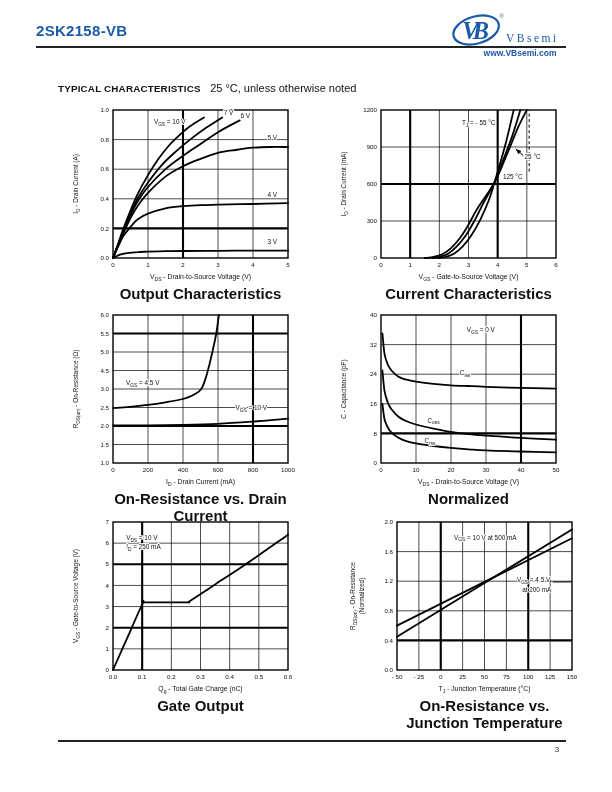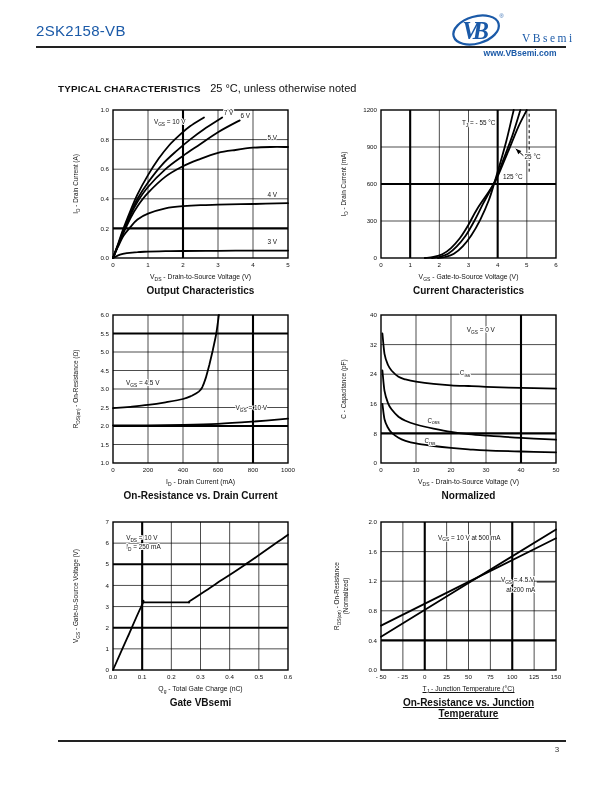--- a/index.html
+++ b/index.html
@@ -1,33 +1,33 @@
 <!DOCTYPE html>
 <html><head>
 <meta charset="utf-8">
 <style>
   html,body{margin:0;padding:0;background:#888;}
   .page{position:relative;width:612px;height:792px;background:#fff;margin:0 auto;
         font-family:"Liberation Sans","DejaVu Sans",sans-serif;color:#111;overflow:hidden;}
-  .part{position:absolute;left:36px;top:22px;font-size:15px;font-weight:normal;color:#1b5aa8;letter-spacing:.3px;}
+  .part{position:absolute;left:36px;top:22px;font-size:15px;font-weight:bold;color:#1b5aa8;letter-spacing:.3px;}
   .rule{position:absolute;left:36px;top:46px;width:530px;height:2px;background:#222;}
   .logo{position:absolute;left:450px;top:10px;width:118px;height:50px;}
   .logo .mono{position:absolute;left:0;top:0;}
-  .brand{position:absolute;left:72px;top:22px;font-family:"Liberation Serif","DejaVu Serif",serif;
+  .brand{position:absolute;left:56px;top:22px;font-family:"Liberation Serif","DejaVu Serif",serif;
          font-size:11.5px;letter-spacing:2.5px;color:#1b5aa8;}
   .brand-url{position:absolute;left:22px;top:38px;width:96px;text-align:center;
              font-size:8.5px;font-weight:bold;color:#1b5aa8;}
   .section-heading{position:absolute;left:58px;top:78px;}
   .sec-title{font-size:9.8px;font-weight:bold;letter-spacing:.2px;}
   .sec-sub{font-size:11px;margin-left:5px;}
   figure.chart{position:absolute;margin:0;width:252px;}
   figure.chart svg.plot-svg{display:block;}
   .xlabel{margin-left:55px;width:175px;text-align:center;font-size:6.8px;margin-top:1px;}
   .xlabel .sub{font-size:5px;vertical-align:-1.5px;}
-  .ctitle{margin-left:55px;width:175px;text-align:center;font-size:10px;font-weight:bold;margin-top:3px;}
+  .ctitle{margin-left:55px;width:175px;text-align:center;font-size:15px;font-weight:bold;margin-top:3px;}
   .tick{font:6.2px "Liberation Sans","DejaVu Sans",sans-serif;fill:#111;}
   .ann{font:6.4px "Liberation Sans","DejaVu Sans",sans-serif;fill:#111;
        paint-order:stroke;stroke:#fff;stroke-width:2px;stroke-linejoin:round;}
   .axl{font:6.4px "Liberation Sans","DejaVu Sans",sans-serif;fill:#111;}
   .foot-rule{position:absolute;left:58px;top:740px;width:508px;height:1.5px;background:#222;}
   .pageno{position:absolute;left:548px;top:745px;width:18px;text-align:center;font-size:8px;color:#333;}
 </style>
 </head>
 <body>
 
@@ -234,24 +234,24 @@
         <line x1="55" y1="31.142857142857153" x2="230" y2="31.142857142857153" stroke="#000" stroke-width="0.7"></line>
         <text x="51" y="33.342857142857156" text-anchor="end" class="tick">6</text>
         <text x="51" y="12.2" text-anchor="end" class="tick">7</text>
         <rect x="55" y="10" width="175" height="148" fill="none" stroke="#000" stroke-width="1.4"></rect>
         <path d="M55.0,158.0C57.4,152.5 64.6,136.3 69.6,125.2C74.5,114.1 81.7,97.2 84.8,91.4C87.8,85.6 80.5,90.5 87.7,90.3C94.9,90.2 120.5,90.6 127.9,90.3C135.4,90.1 127.4,91.6 132.3,88.7C137.2,85.7 148.1,78.3 157.1,72.4C166.1,66.5 174.1,61.6 186.3,53.3C198.4,45.1 222.7,27.8 230.0,22.7" fill="none" stroke="#000" stroke-width="1.8" stroke-linecap="round" stroke-linejoin="round"></path>
         <text x="68.125" y="27.97142857142856" text-anchor="start" class="ann"><tspan>V</tspan><tspan dy="1.6" font-size="75%">DS</tspan><tspan dy="-1.6" font-size="100%"> = 10 V</tspan></text>
         <text x="68.125" y="37.48571428571428" text-anchor="start" class="ann"><tspan>I</tspan><tspan dy="1.6" font-size="75%">D</tspan><tspan dy="-1.6" font-size="100%"> = 250 mA</tspan></text>
         <text text-anchor="middle" class="axl" transform="translate(20,84) rotate(-90)"><tspan>V</tspan><tspan dy="1.6" font-size="75%">GS</tspan><tspan dy="-1.6" font-size="100%"> - Gate-to-Source Voltage (V)</tspan></text>
       </svg>
     <div class="xlabel"><span>Q</span><span class="sub">g</span><span> - Total Gate Charge (nC)</span></div>
-    <div class="ctitle">Gate VBsemi</div>
-  </figure>
-
-  <figure class="chart" style="left:326px;top:512px;text-decoration:underline;">
+    <div class="ctitle">Gate Output</div>
+  </figure>
+
+  <figure class="chart" style="left:342px;top:512px;">
     <svg class="plot-svg" width="252" height="172">
         <text x="55" y="167" text-anchor="middle" class="tick">- 50</text>
         <line x1="76.875" y1="10" x2="76.875" y2="158" stroke="#000" stroke-width="0.7"></line>
         <text x="76.875" y="167" text-anchor="middle" class="tick">- 25</text>
         <line x1="98.75" y1="10" x2="98.75" y2="158" stroke="#000" stroke-width="2.1"></line>
         <text x="98.75" y="167" text-anchor="middle" class="tick">0</text>
         <line x1="120.625" y1="10" x2="120.625" y2="158" stroke="#000" stroke-width="0.7"></line>
         <text x="120.625" y="167" text-anchor="middle" class="tick">25</text>
         <line x1="142.5" y1="10" x2="142.5" y2="158" stroke="#000" stroke-width="0.7"></line>
         <text x="142.5" y="167" text-anchor="middle" class="tick">50</text>

